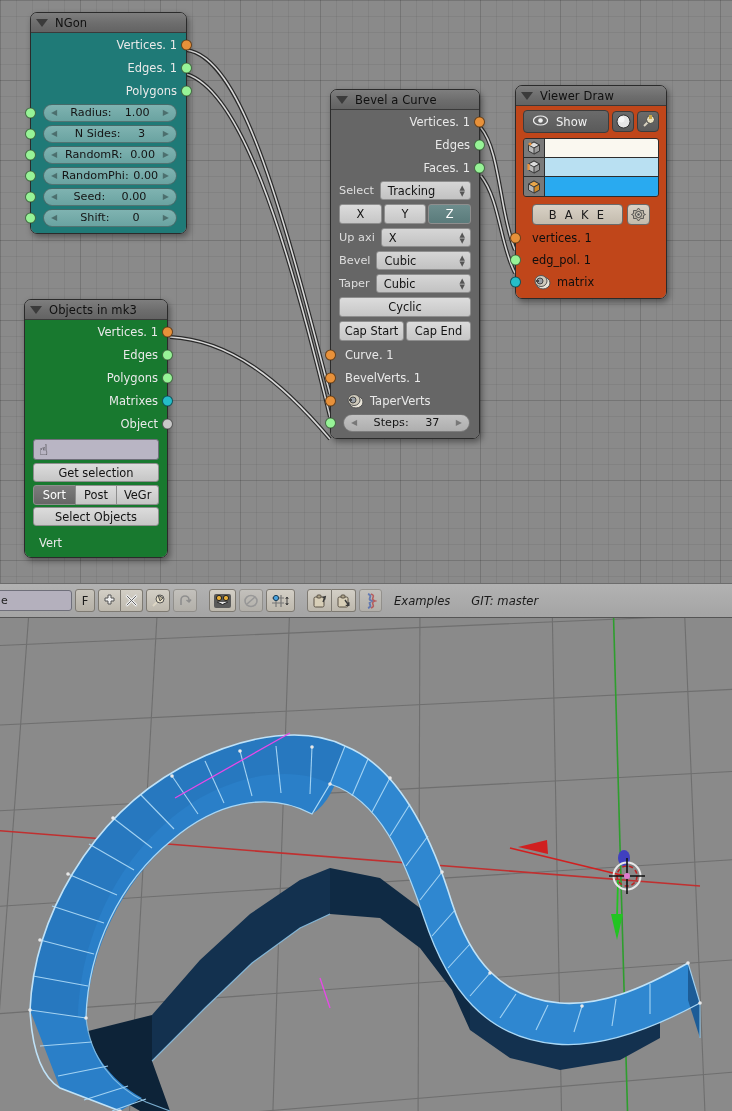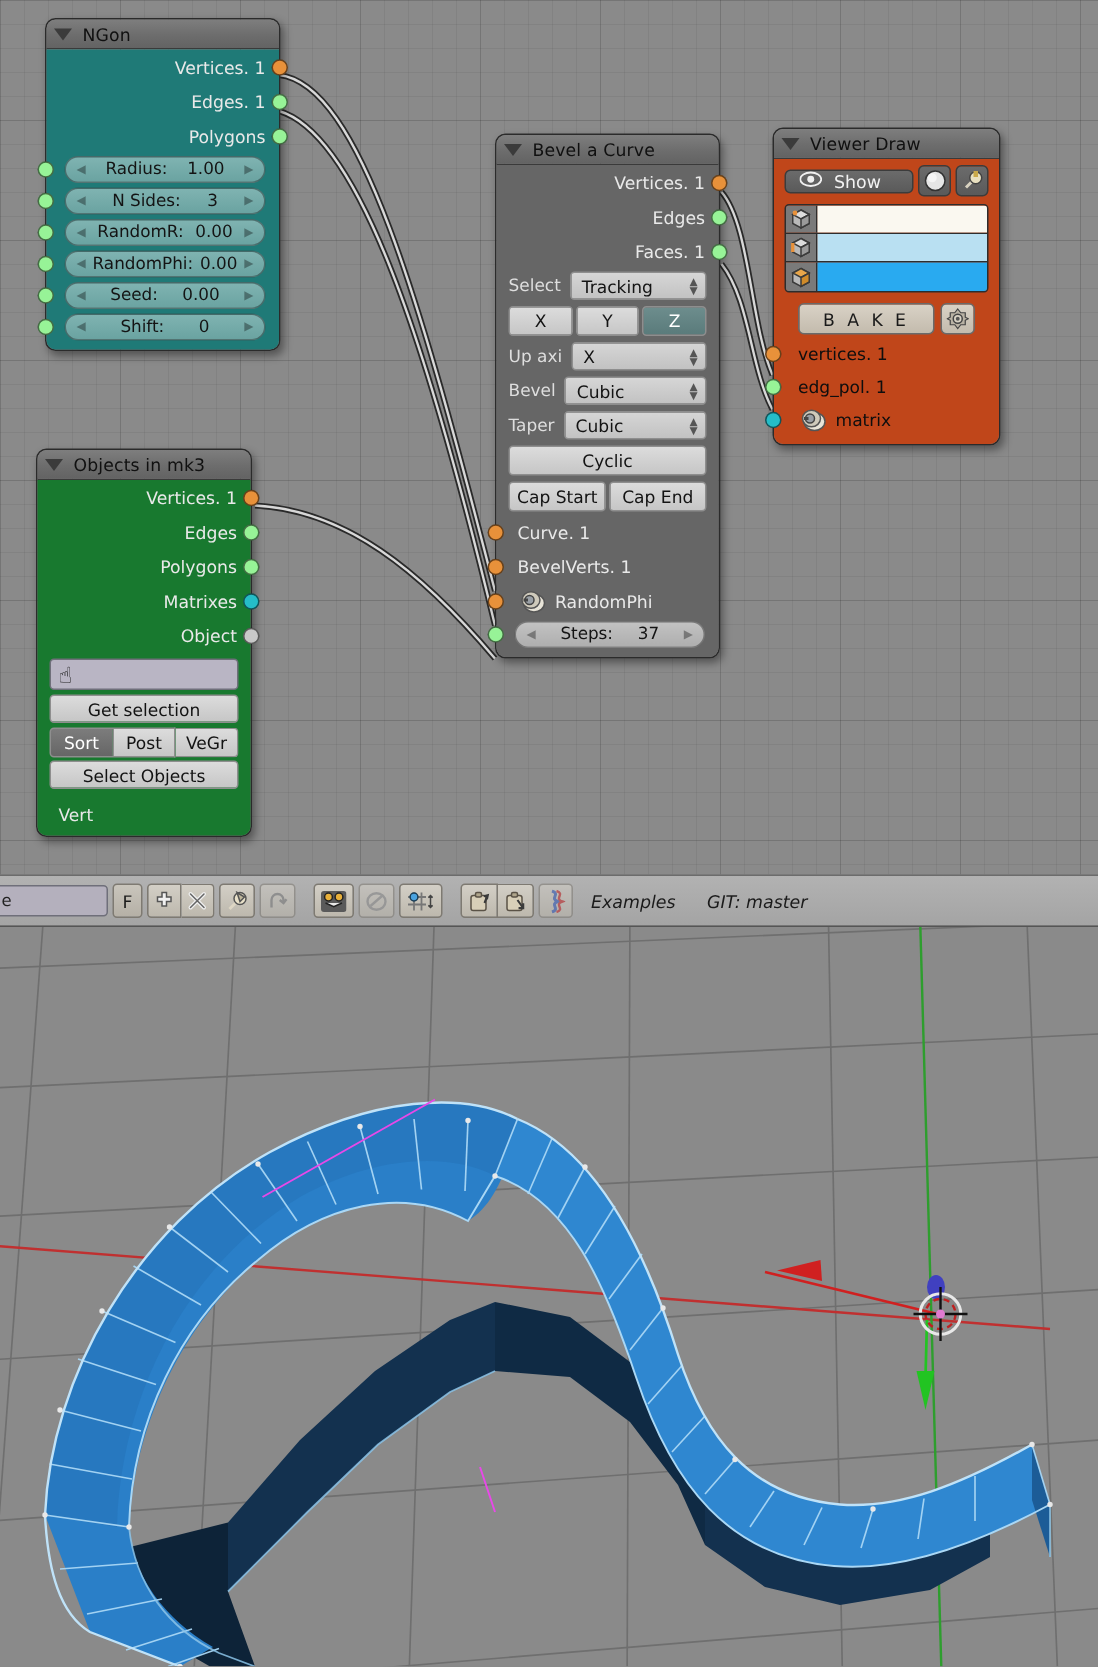--- a/index.html
+++ b/index.html
@@ -130,21 +130,21 @@
   #node-bevel { left: 330px; top: 89px; width: 150px; }
   #node-bevel .node-body { background: #666666; }
   .axis-row { display:flex; gap:2px; padding:2px 8px; }
   .axis-row .btn { flex:1; }
 
   
   #node-viewer { left: 515px; top: 85px; width: 152px; }
   #node-viewer .node-body { background: #c0461a; }
   .show-row { display:flex; gap:3px; padding:4px 7px 2px; align-items:center; }
   .show-btn {
-    flex:1; height:16px; border-radius:4px;
+    flex:1; height:23px; border-radius:4px;
     background: linear-gradient(to bottom,#6b6b6b,#5a5a5a);
     border:1px solid #3c3c3c; display:flex; align-items:center; gap:8px;
     padding-left:9px; font-size:11.6px; color:#f2f2f2;
   }
   .sq-btn {
     width:22px;height:21px;border-radius:4px;
     background: linear-gradient(to bottom,#6b6b6b,#5a5a5a);
     border:1px solid #3c3c3c; display:flex;align-items:center;justify-content:center;
   }
   .color-stack { margin: 3px 7px; border:1px solid #2d2d2d; border-radius:3px; overflow:hidden; }
@@ -432,21 +432,21 @@
           <span class="plug-ico">
             <svg width="17" height="16" viewBox="0 0 17 16">
                 <g>
                   <ellipse cx="9" cy="9" rx="7" ry="6" fill="#e8e4d8" stroke="#555"></ellipse>
                   <ellipse cx="7" cy="7" rx="6" ry="5.5" fill="#cfcabb" stroke="#555"></ellipse>
                   <circle cx="6" cy="7" r="3" fill="#9aa0a6" stroke="#444"></circle>
                   <rect x="2" y="6" width="3" height="2" fill="#444"></rect>
                 </g>
               </svg>
           </span>
-          <span class="sock-label">RandomPhi</span>
+          <span class="sock-label">TaperVerts</span>
         </div>
 
         <div class="sl-wrap">
           <span class="dot l" style="background:#97f397"></span>
           <div class="slider" style="background:linear-gradient(to bottom,#c2c2c2,#aeaeae)">
             <span class="arrowL">◀</span>
             <span class="nm">Steps:</span>
             <span class="vl">37</span>
             <span class="arrowR">▶</span>
           </div>

